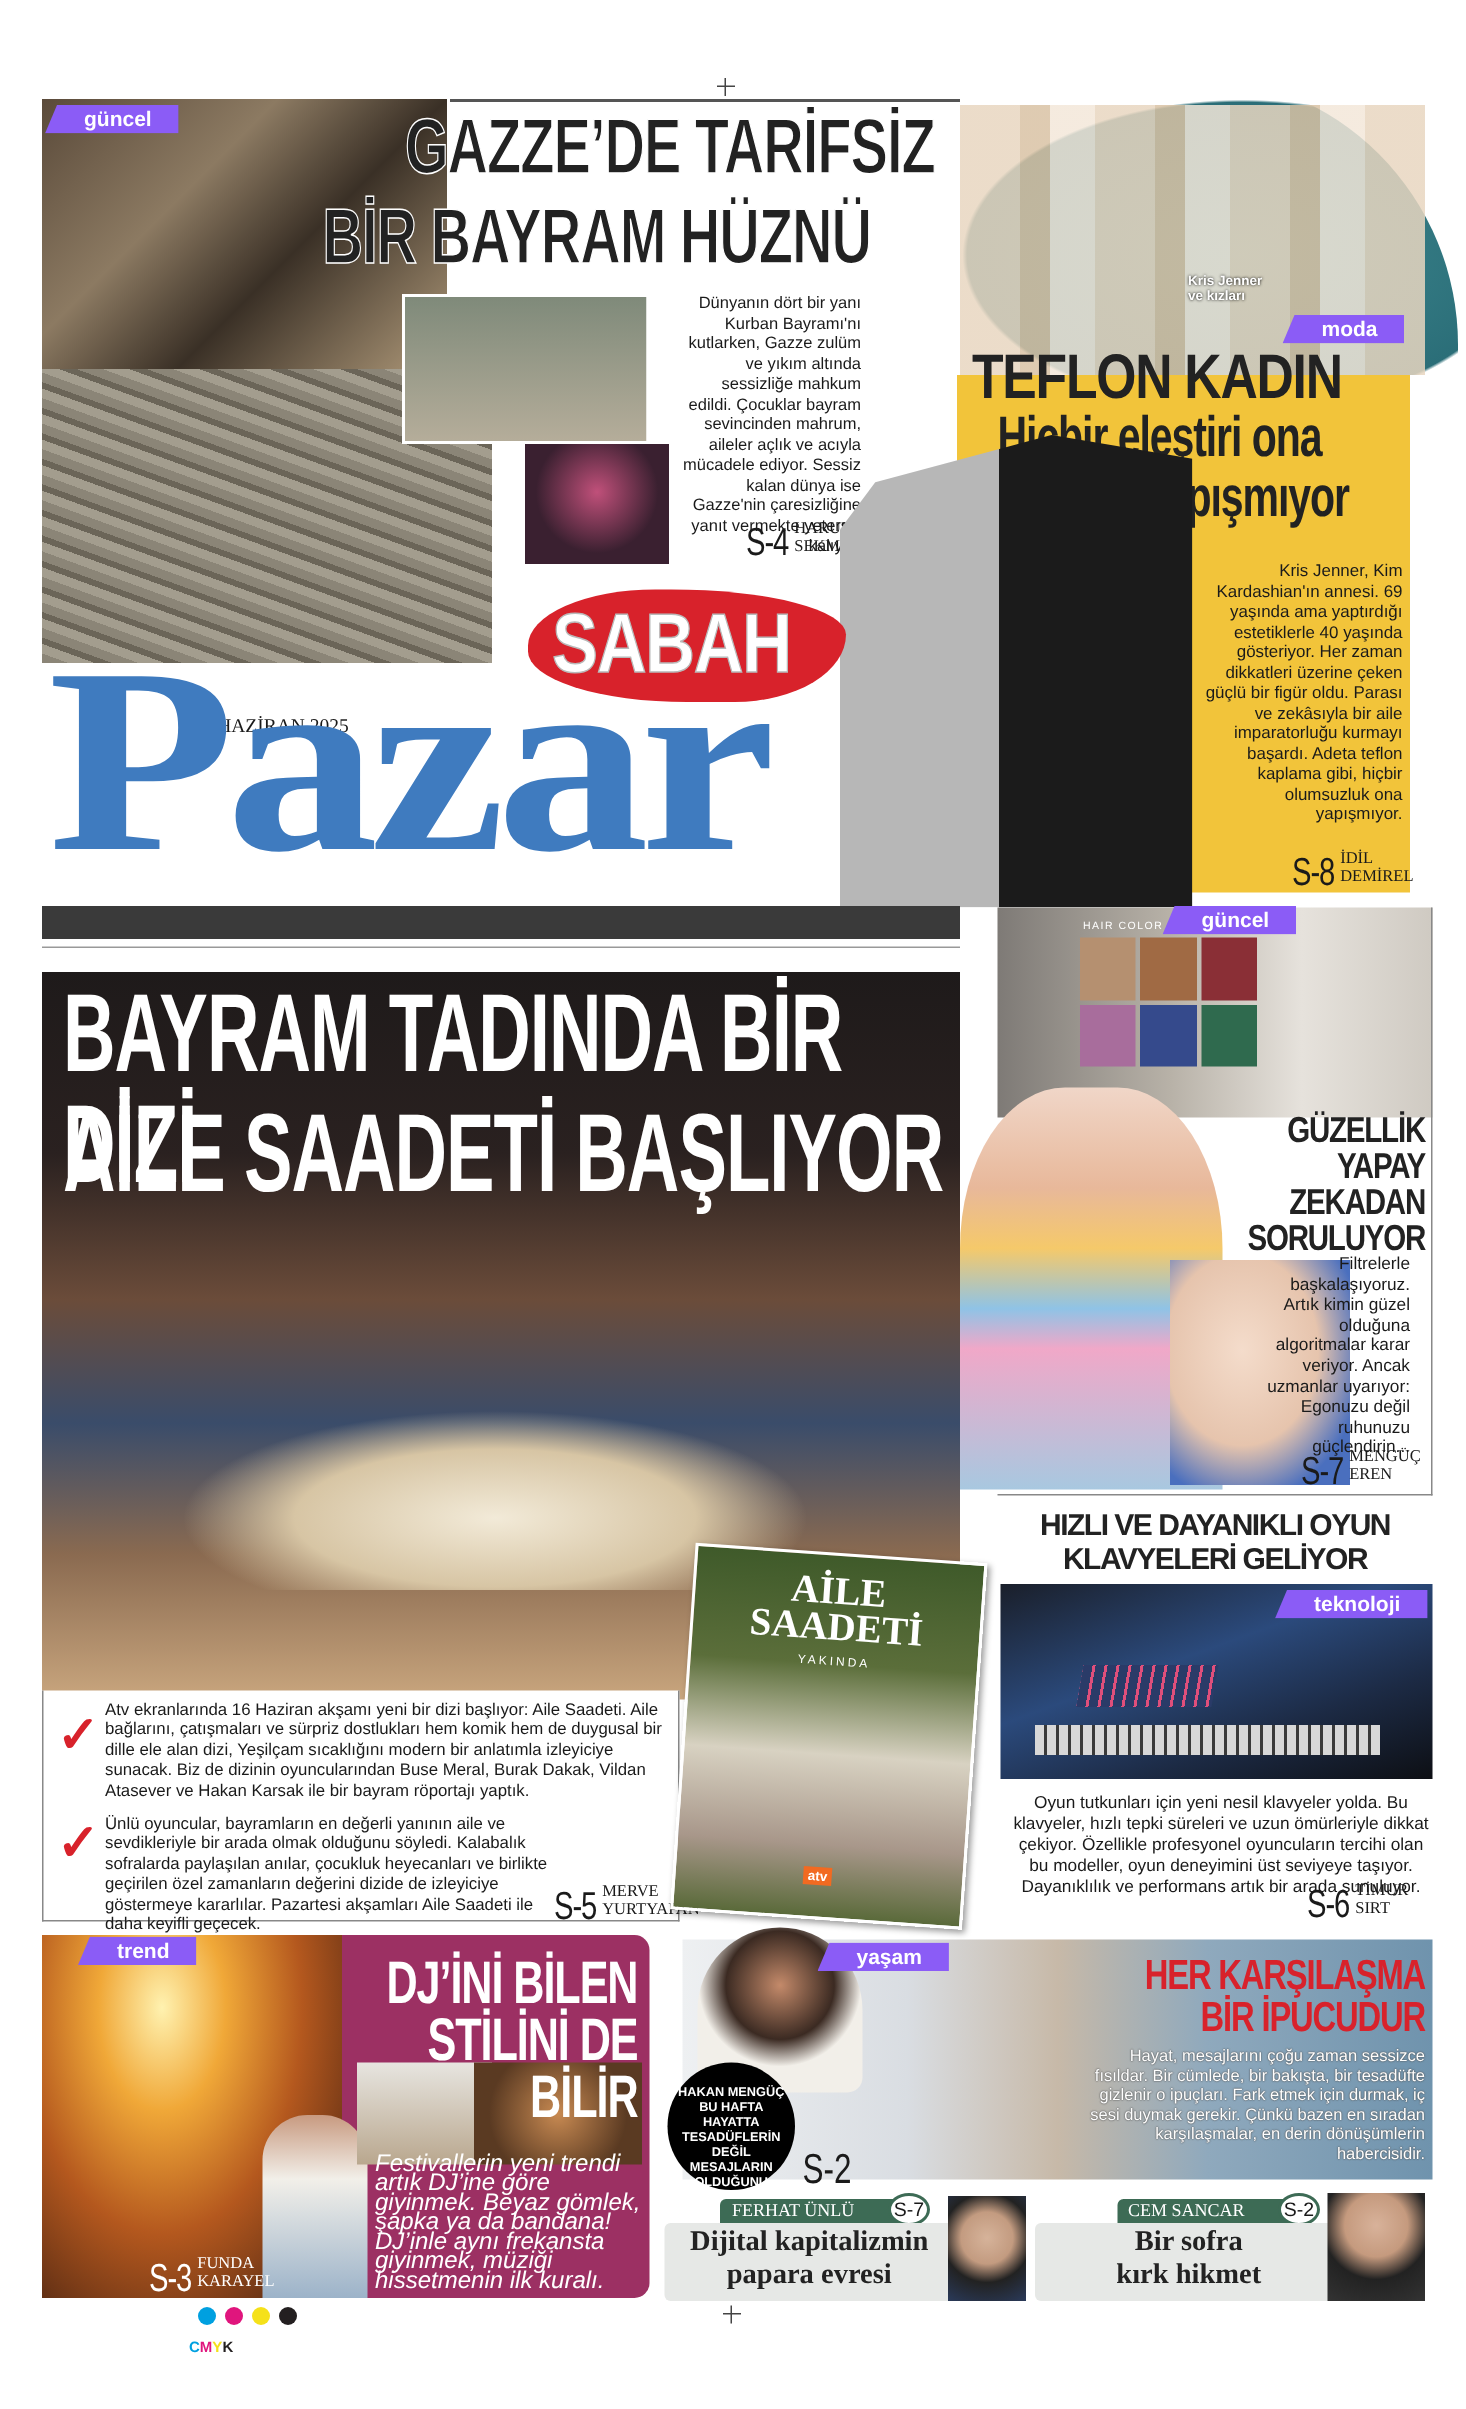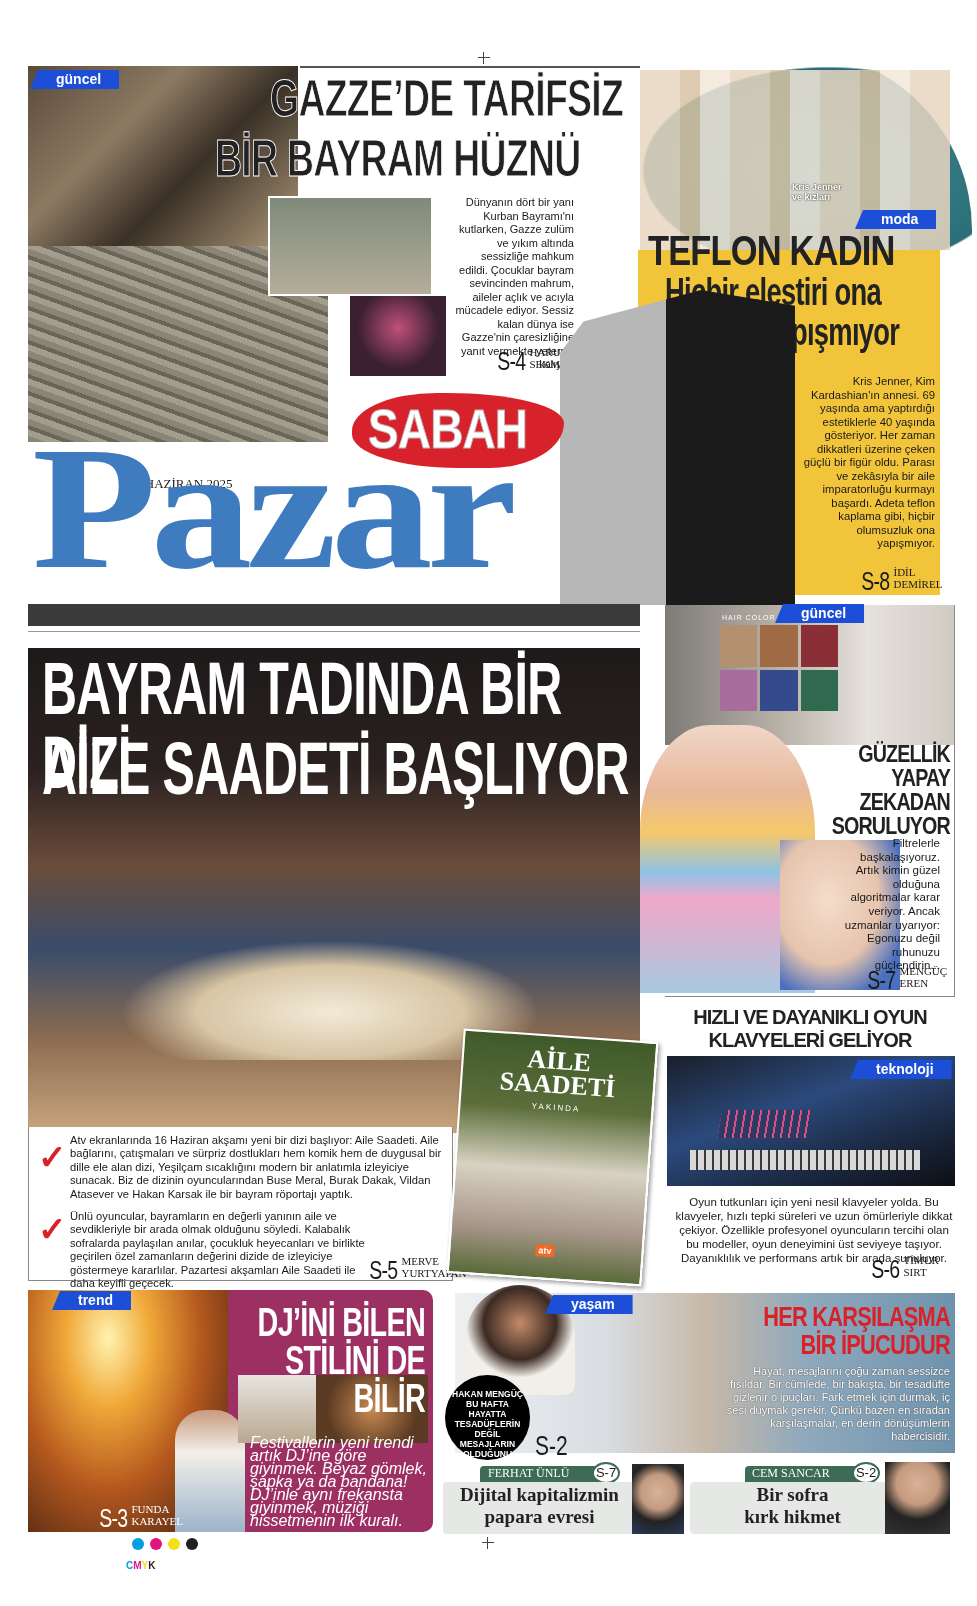--- a/index.html
+++ b/index.html
@@ -1,20 +1,20 @@
 <!DOCTYPE html>
 <html><head>
 <meta charset="utf-8">
 <style>
   * { box-sizing: border-box; margin: 0; padding: 0; }
   html, body { width: 977px; height: 1606px; background: #ffffff; overflow: hidden; }
   body { position: relative; font-family: "Liberation Sans", sans-serif; color: #1a1a1a; }
   .abs { position: absolute; }
   .cond { font-family: "Liberation Sans", sans-serif; font-weight: 700; transform-origin: left top; letter-spacing: -1px; }
-  .tag { position: absolute; background: #1d4ed8; color: #fff; font-weight: 700; font-size: 14px; padding: 1px 18px 2px 26px; clip-path: polygon(8px 0, 100% 0, 100% 100%, 0 100%); }
+  .tag { position: absolute; background: #8b5cf6; color: #fff; font-weight: 700; font-size: 14px; padding: 1px 18px 2px 26px; clip-path: polygon(8px 0, 100% 0, 100% 100%, 0 100%); }
   .tag::before { content: ""; position: absolute; left: 14px; top: -4px; width: 60px; height: 4px; background: #3b6fa8; }
   .ref { position: absolute; display: flex; gap: 4px; }
   .ref .num { font-family: "Liberation Sans", sans-serif; font-size: 26px; font-weight: 400; transform: scaleX(0.75); transform-origin: right center; letter-spacing: -1px; }
   .ref .who { font-family: "Liberation Serif", serif; font-size: 11px; line-height: 12px; }
   .photo { position: absolute; overflow: hidden; }
   .body-text { font-size: 11.5px; line-height: 13.6px; }
   .crosshair { position: absolute; width: 12px; height: 12px; }
   .crosshair::before, .crosshair::after { content: ""; position: absolute; background: #444; }
   .crosshair::before { left: 5px; top: 0; width: 1px; height: 12px; }
   .crosshair::after { top: 5px; left: 0; height: 1px; width: 12px; }

